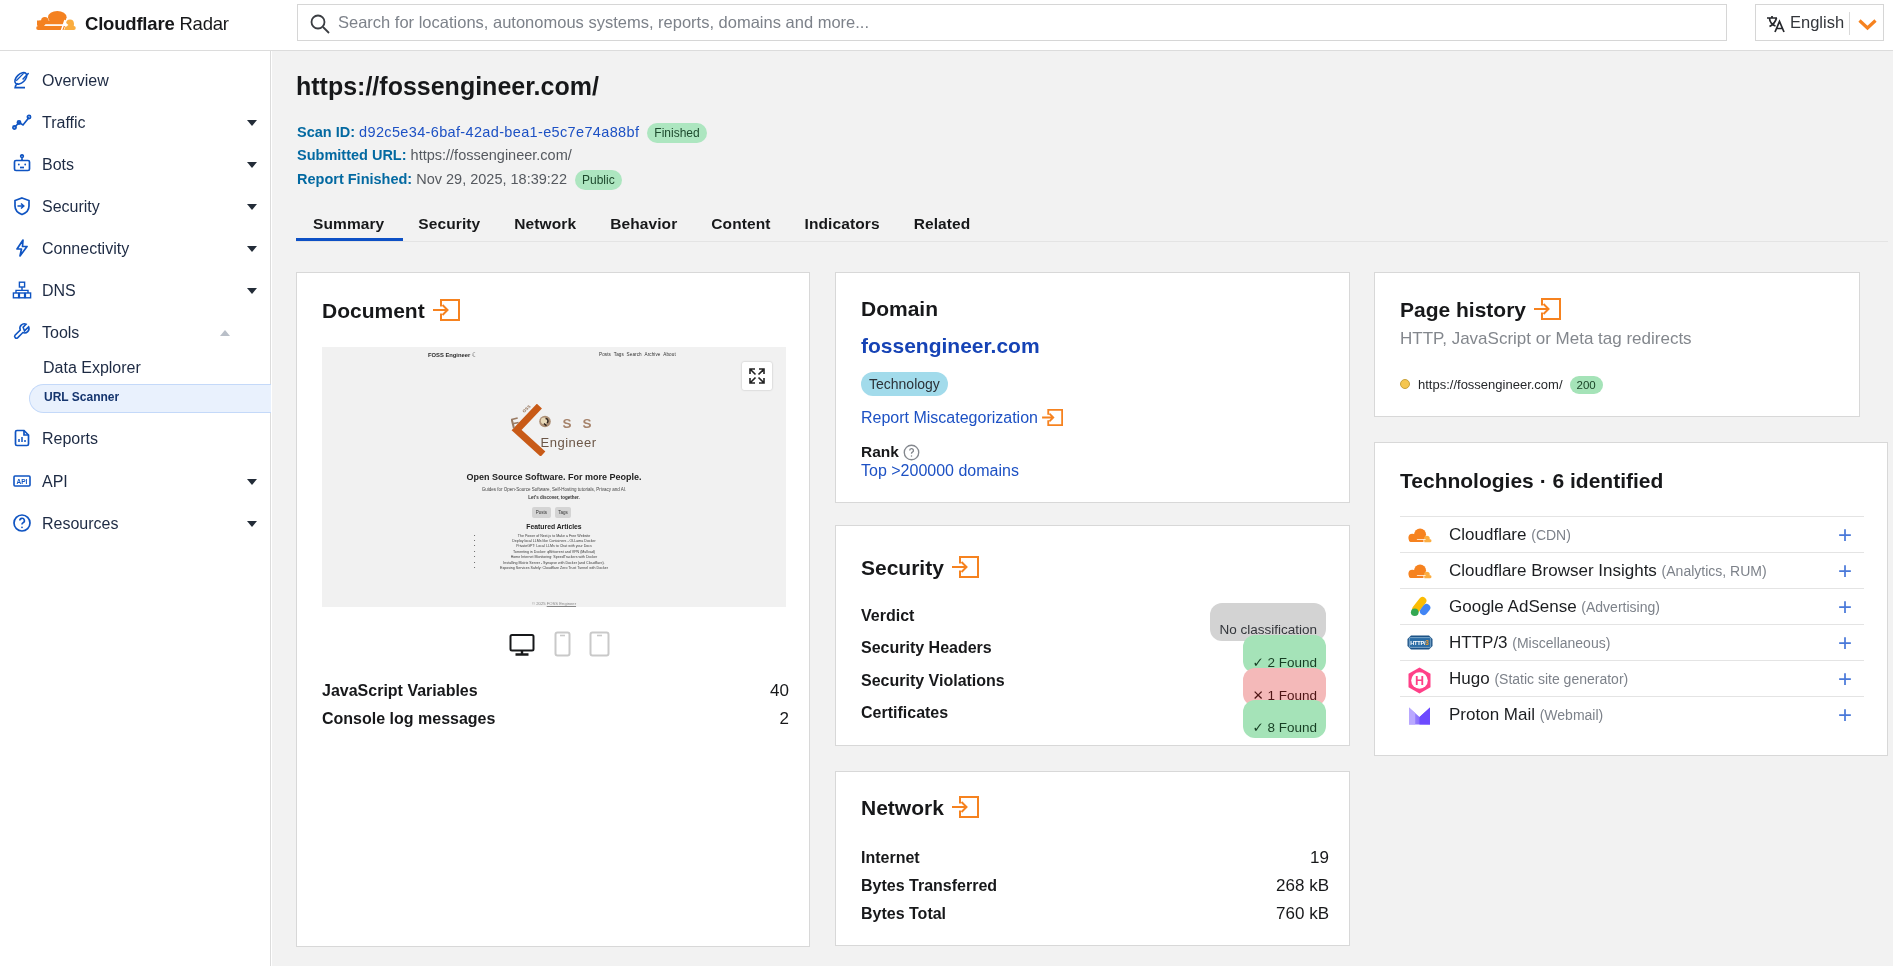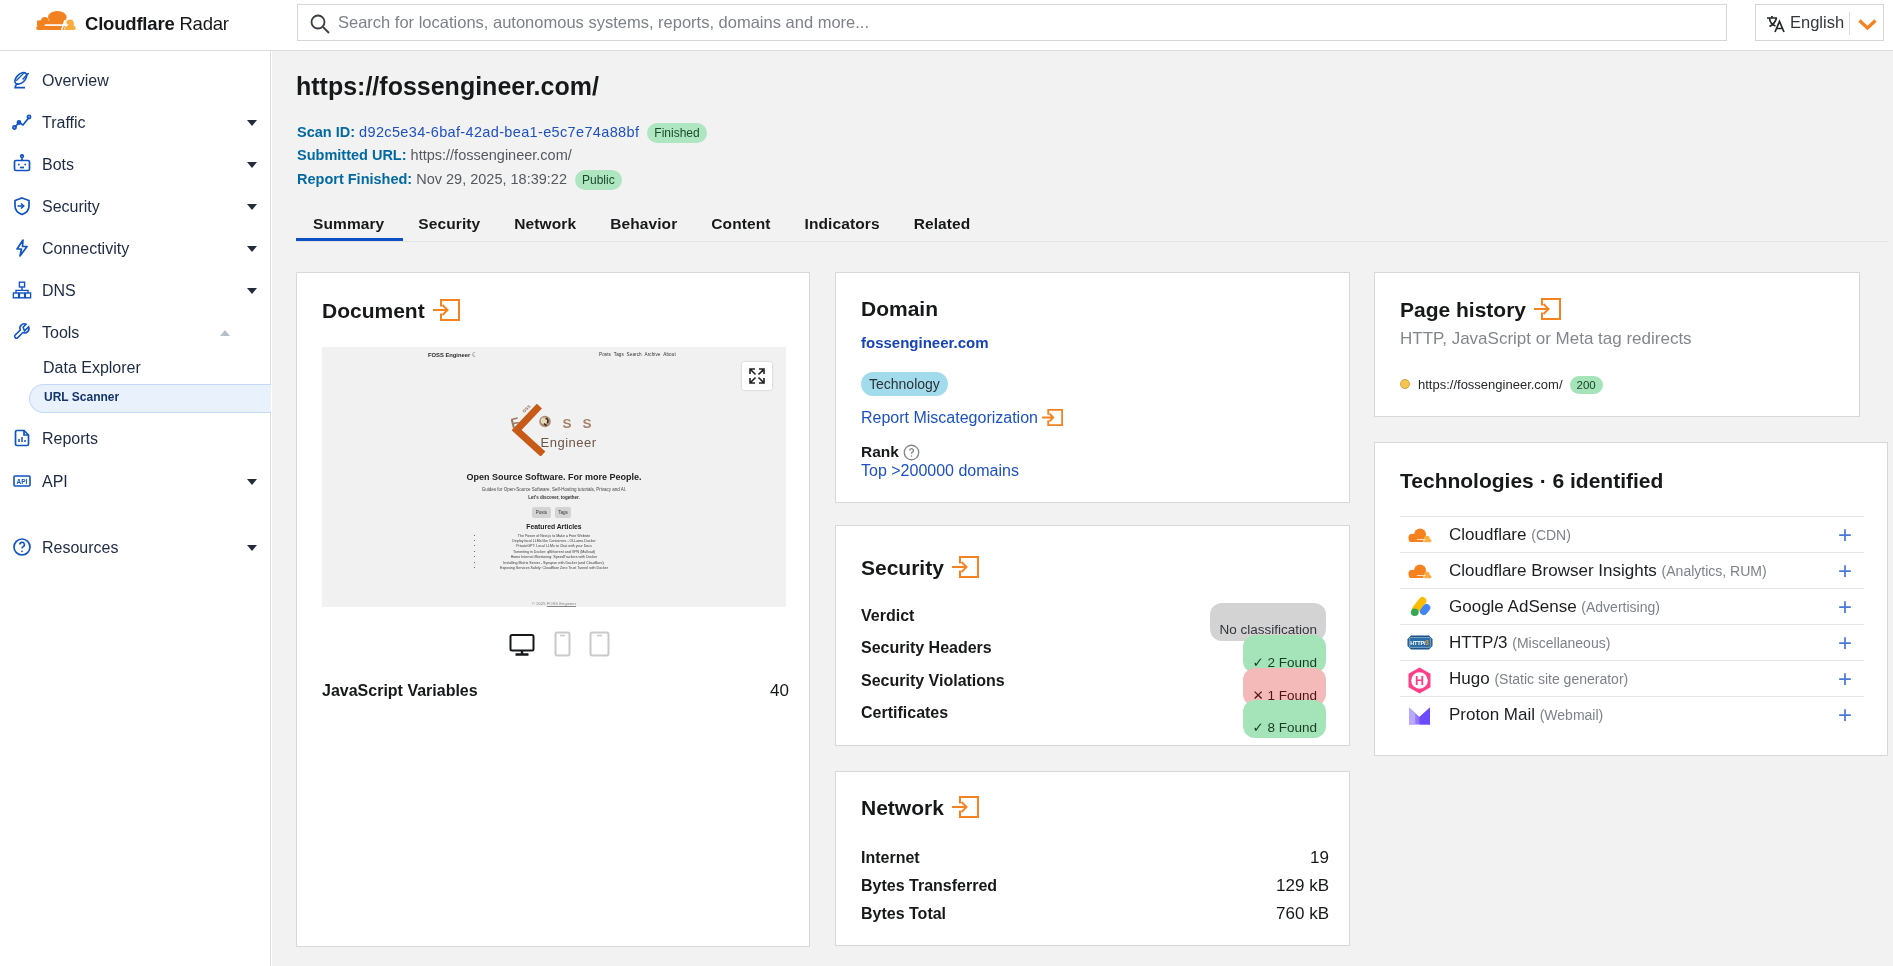--- a/index.html
+++ b/index.html
@@ -71,21 +71,21 @@
 .chead svg { vertical-align:-3px; margin-left:8px; }
 
 
 #shot { position:absolute; left:25px; top:74px; width:464px; height:260px; background:#f1f1f1; overflow:hidden; }
 #devrow { position:absolute; left:0; top:358px; width:514px; text-align:center; }
 .krow { position:absolute; left:25px; width:464px; font-size:16px; color:#17181a; }
 .krow b { font-weight:700; }
 .krow .val { position:absolute; right:-3px; top:-1px; font-weight:400; font-size:17px; }
 
 
-#domname { position:absolute; left:25px; top:61px; font-size:15px; font-weight:700; color:#1643b5; }
+#domname { position:absolute; left:25px; top:61px; font-size:21px; font-weight:700; color:#1643b5; }
 #dompill { position:absolute; left:25px; top:99px; height:24px; padding:4px 8px; background:#a2dbeb;
   border-radius:12px; font-size:14px; color:#2c3238; }
 #reportmis { position:absolute; left:25px; top:136px; font-size:16px; color:#1d51c4; }
 #rank { position:absolute; left:25px; top:170px; font-size:15.5px; font-weight:700; color:#17181a; }
 #toprank { position:absolute; left:25px; top:189px; font-size:16px; color:#1d51c4; }
 
 
 .srow { position:absolute; left:25px; width:465px; font-size:16px; color:#17181a; font-weight:700; }
 .srow .rpill { position:absolute; right:0; top:-4px; font-weight:400; font-size:13.5px; border-radius:12px;
   height:24px; padding:19px 9px; }
@@ -283,21 +283,21 @@
       <text x="10" y="12.6" font-size="6.5" font-weight="bold" fill="#0f54c2" stroke="none" text-anchor="middle" font-family="Liberation Sans">API</text>
     </svg>
         </span>
     <span class="tx">API</span>
     <span class="cv">
           <svg width="10" height="6" viewBox="0 0 10 6">
             <path d="M0 0 h10 L5 6 z" fill="#232c38"></path>
           </svg>
         </span>
   </div>
-  <div class="sitem" style="top:462px;margin-top:24px;">
+  <div class="sitem" style="top:462px;">
     <span class="ic">
           <svg width="20" height="20" viewBox="0 0 20 20" fill="none" stroke="#0f54c2" stroke-width="1.7">
       <circle cx="10" cy="10" r="8"></circle>
       <path d="M7.8 7.6 a2.3 2.3 0 1 1 3.3 2.1 c-0.7 0.35 -1.1 0.7 -1.1 1.5 v0.4" stroke-width="1.6"></path>
       <circle cx="10" cy="14.3" r="0.9" fill="#0f54c2" stroke="none"></circle>
     </svg>
         </span>
     <span class="tx">Resources</span>
     <span class="cv">
           <svg width="10" height="6" viewBox="0 0 10 6">
@@ -368,20 +368,21 @@
       <svg width="17" height="26" viewBox="0 0 17 26" fill="none" stroke="#c9c9c9" stroke-width="2" style="margin-left:14px;">
             <rect x="1.5" y="1.5" width="14" height="23" rx="2"></rect>
             <path d="M6 4.5 h5" stroke-width="1.6"></path>
           </svg>
       <svg width="21" height="26" viewBox="0 0 21 26" fill="none" stroke="#c9c9c9" stroke-width="2" style="margin-left:14px;">
             <rect x="1.5" y="1.5" width="18" height="23" rx="2"></rect>
             <path d="M8 4.5 h5" stroke-width="1.6"></path>
           </svg>
     </div>
     <div class="krow" style="top:409px;"><b>JavaScript Variables</b><span class="val">40</span></div>
+    <div class="krow" style="top:437px;"><b>Console log messages</b><span class="val">2</span></div>
   </div>
 
   <div class="card" id="c-dom">
     <div class="chead" style="top:24px;">Domain</div>
     <div id="domname">fossengineer.com</div>
     <div id="dompill">Technology</div>
     <div id="reportmis">Report Miscategorization <svg width="21" height="17" viewBox="0 0 27 22" fill="none" stroke="#f6821f" stroke-width="2.4" style="vertical-align:-3px;">
             <path d="M8 7.5 V1 H26 V21 H8 V14.5"></path>
             <path d="M0 11 H14.5 M9.5 6 L14.5 11 L9.5 16"></path>
           </svg></div>
@@ -403,21 +404,21 @@
     <div class="srow" style="top:146px;">Security Violations<span class="rpill red">✕ 1 Found</span></div>
     <div class="srow" style="top:178px;">Certificates<span class="rpill green">✓ 8 Found</span></div>
   </div>
 
   <div class="card" id="c-net">
     <div class="chead" style="top:24px;">Network<svg width="27" height="22" viewBox="0 0 27 22" fill="none" stroke="#f6821f" stroke-width="2">
             <path d="M8 7.5 V1 H26 V21 H8 V14.5"></path>
             <path d="M0 11 H14.5 M9.5 6 L14.5 11 L9.5 16"></path>
           </svg></div>
     <div class="krow" style="top:77px; width:465px;"><b>Internet</b><span class="val">19</span></div>
-    <div class="krow" style="top:105px; width:465px;"><b>Bytes Transferred</b><span class="val">129 kB</span></div>
+    <div class="krow" style="top:105px; width:465px;"><b>Bytes Transferred</b><span class="val">268 kB</span></div>
     <div class="krow" style="top:133px; width:465px;"><b>Bytes Total</b><span class="val">760 kB</span></div>
   </div>
 
   <div class="card" id="c-ph">
     <div class="chead" style="top:25px;">Page history<svg width="27" height="22" viewBox="0 0 27 22" fill="none" stroke="#f6821f" stroke-width="2">
             <path d="M8 7.5 V1 H26 V21 H8 V14.5"></path>
             <path d="M0 11 H14.5 M9.5 6 L14.5 11 L9.5 16"></path>
           </svg></div>
     <div id="phdesc">HTTP, JavaScript or Meta tag redirects</div>
     <div id="phrow"><span class="dot"></span>https://fossengineer.com/<span class="pill200">200</span></div>

